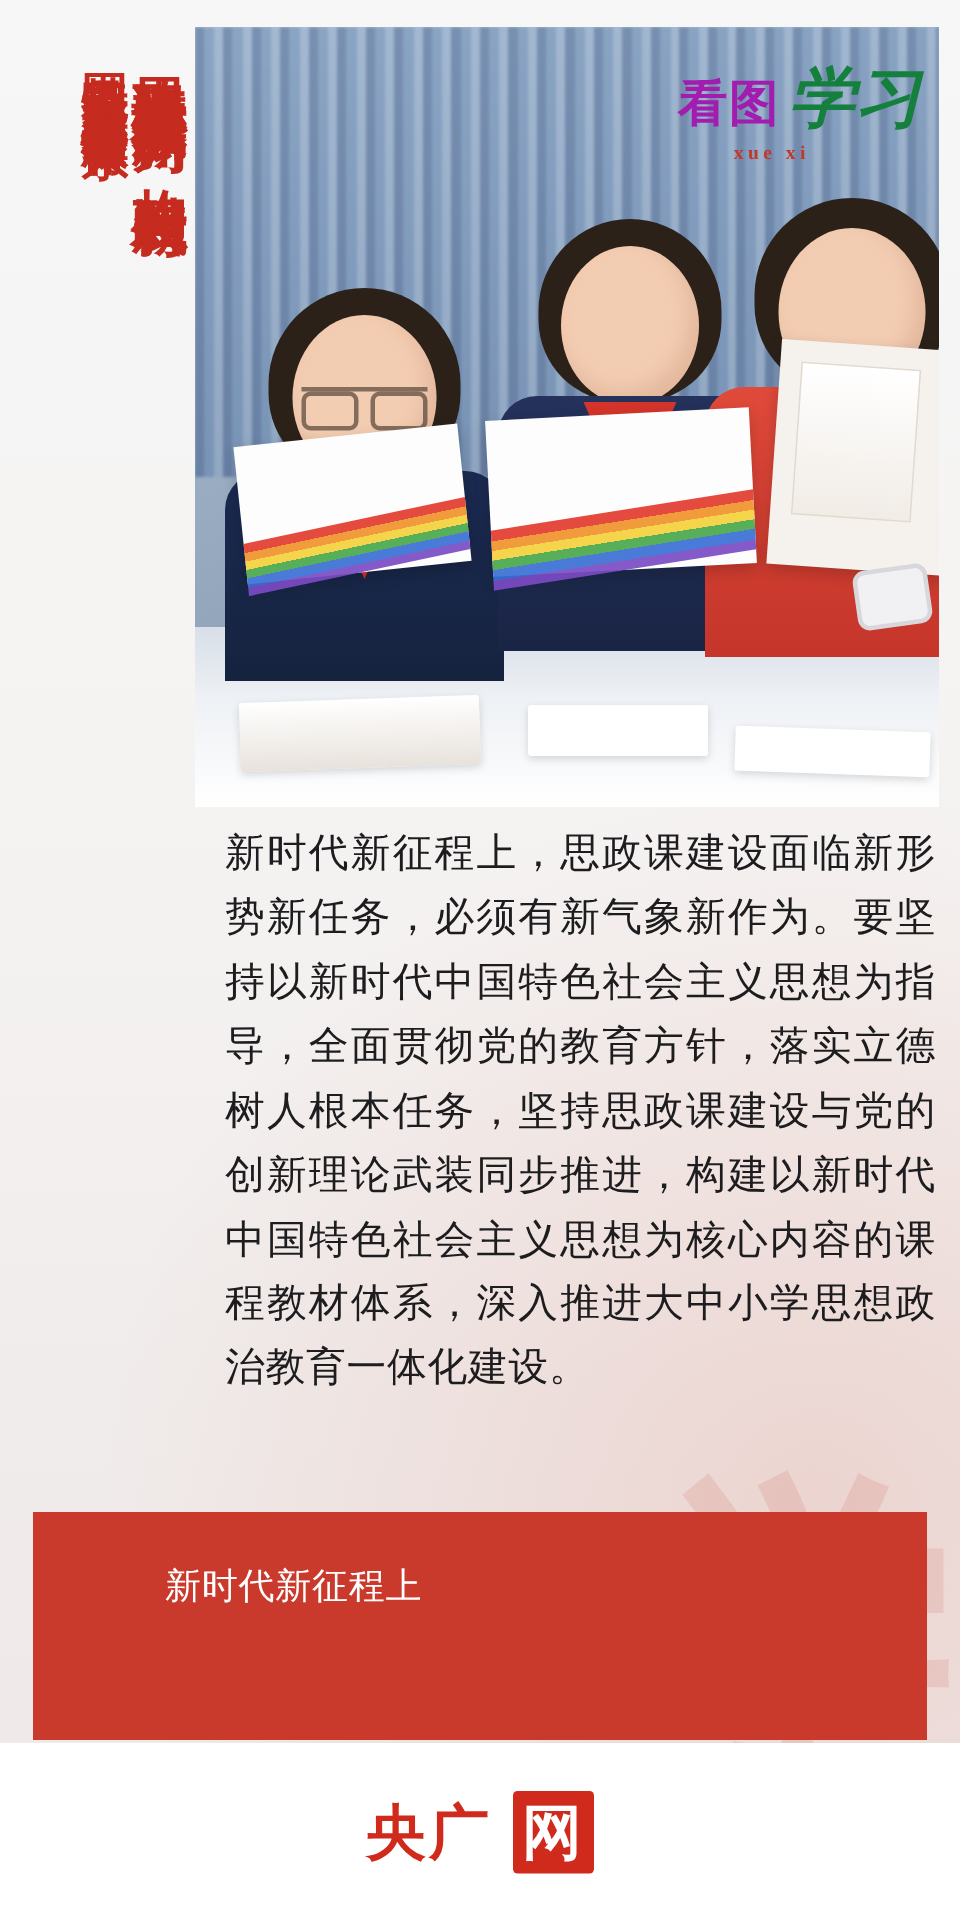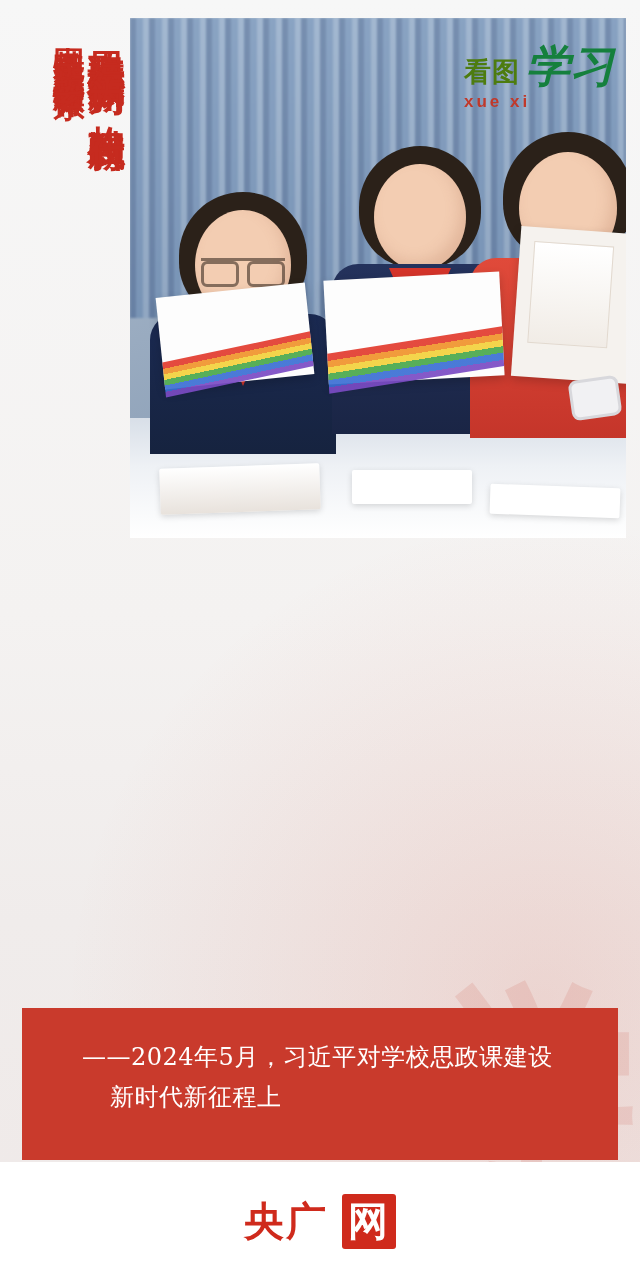--- a/index.html
+++ b/index.html
@@ -193,41 +193,41 @@
   }
   .logo .line1 {
     display: flex;
     align-items: baseline;
     justify-content: flex-end;
     gap: 6px;
   }
   .logo .kan {
     font-family: "DejaVu Serif", serif;
     font-weight: 700;
-    font-size: 27px;
+    font-size: 33px;
     letter-spacing: 1px;
-    color: #4d7c0f;
+    color: #a21caf;
   }
   .logo .xue {
     font-family: "DejaVu Serif", serif;
     font-size: 44px;
     font-weight: 700;
     font-style: italic;
     color: #15803d;
     line-height: .9;
   }
   .logo .pinyin {
-    font-family: Liberation Sans, sans-serif;
-    font-size: 17px;
+    font-family: Liberation Serif, serif;
+    font-size: 13px;
     font-weight: 700;
     letter-spacing: 3px;
     color: #c0392b;
     margin-top: 2px;
     margin-right: 74px;
-    text-align: left;
+    text-align: right;
   }
 
   
   .headline {
     position: absolute;
     left: 8px;
     top: 22px;
     width: 118px;
     height: 930px;
     display: flex;
@@ -366,23 +366,23 @@
       <span class="xue">学习</span>
     </div>
     <div class="pinyin">xue xi</div>
   </div>
 
   <div class="headline">
     <div class="vcol main">思政课建设必须有新气象新作为 构建以新时代</div>
     <div class="vcol sub">中国特色社会主义思想为核心内容的课程教材体系</div>
   </div>
 
+  <div class="bodytext">新时代新征程上，思政课建设面临新形势新任务，必须有新气象新作为。要坚持以新时代中国特色社会主义思想为指导，全面贯彻党的教育方针，落实立德树人根本任务，坚持思政课建设与党的创新理论武装同步推进，构建以新时代中国特色社会主义思想为核心内容的课程教材体系，深入推进大中小学思想政治教育一体化建设。</div>
 
   <div class="quote">
-    <div class="l1">——2024年5月，习近平对学校思政课建设</div>
     <div class="l2">新时代新征程上</div>
   </div>
 
   <div class="footer">
     <div class="brand">
       <span>央广</span>
       <span class="boxed">网</span>
     </div>
   </div>
 

